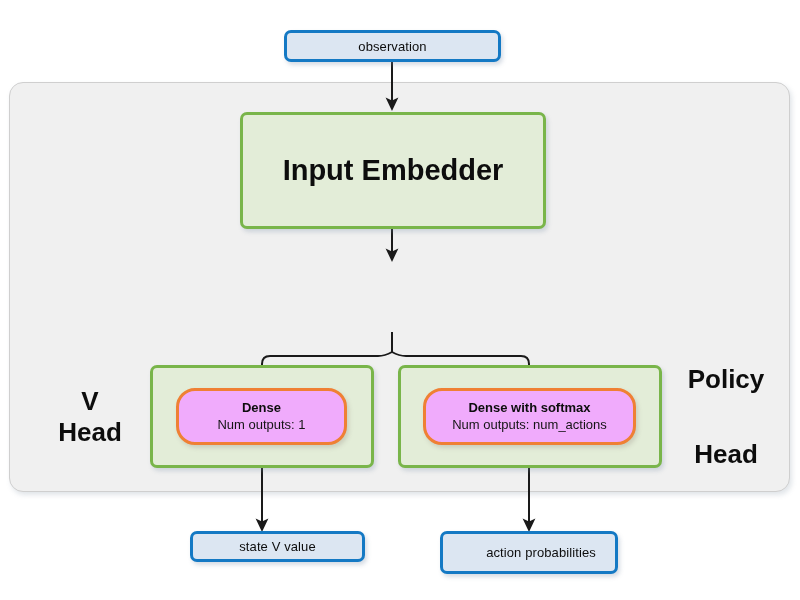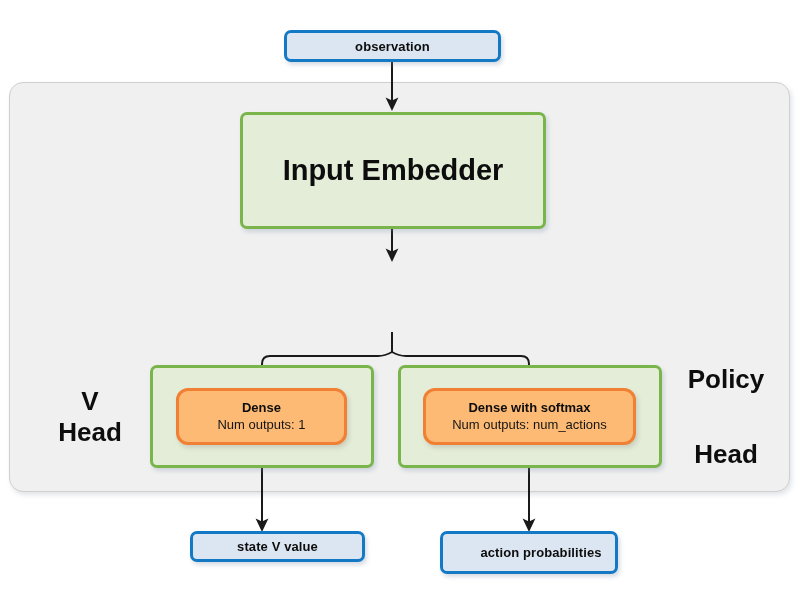--- a/index.html
+++ b/index.html
@@ -56,21 +56,21 @@
 
   
   .io-box {
     background: #dce6f2;
     border: 3px solid #1479c4;
     border-radius: 7px;
     box-shadow: 2px 3px 4px rgba(120,140,165,0.30);
   }
   .io-box .lbl {
     font-size: 13px;
-    font-weight: bold;
+    font-weight: normal;
     color: #0d0d0d;
     letter-spacing: 0.1px;
   }
 
   
   .green-box {
     background: #e3edd8;
     border: 3px solid #79b54a;
     border-radius: 7px;
     box-shadow: 2px 3px 4px rgba(120,140,165,0.28);
@@ -86,23 +86,23 @@
     background: #e3edd8;
     border: 3px solid #79b54a;
     border-radius: 7px;
     box-shadow: 2px 3px 4px rgba(120,140,165,0.28);
     box-sizing: border-box;
     position: absolute;
   }
 
   
   .orange-box {
-    background: #fdba74;
+    background: #f0abfc;
     border: 3px solid #ef8034;
-    border-radius: 12px;
+    border-radius: 19px;
     box-shadow: 2px 3px 4px rgba(150,140,130,0.30);
   }
   .orange-box .title {
     font-size: 13px;
     font-weight: bold;
     color: #0d0d0d;
     line-height: 1.25;
   }
   .orange-box .subtitle {
     font-size: 13px;

